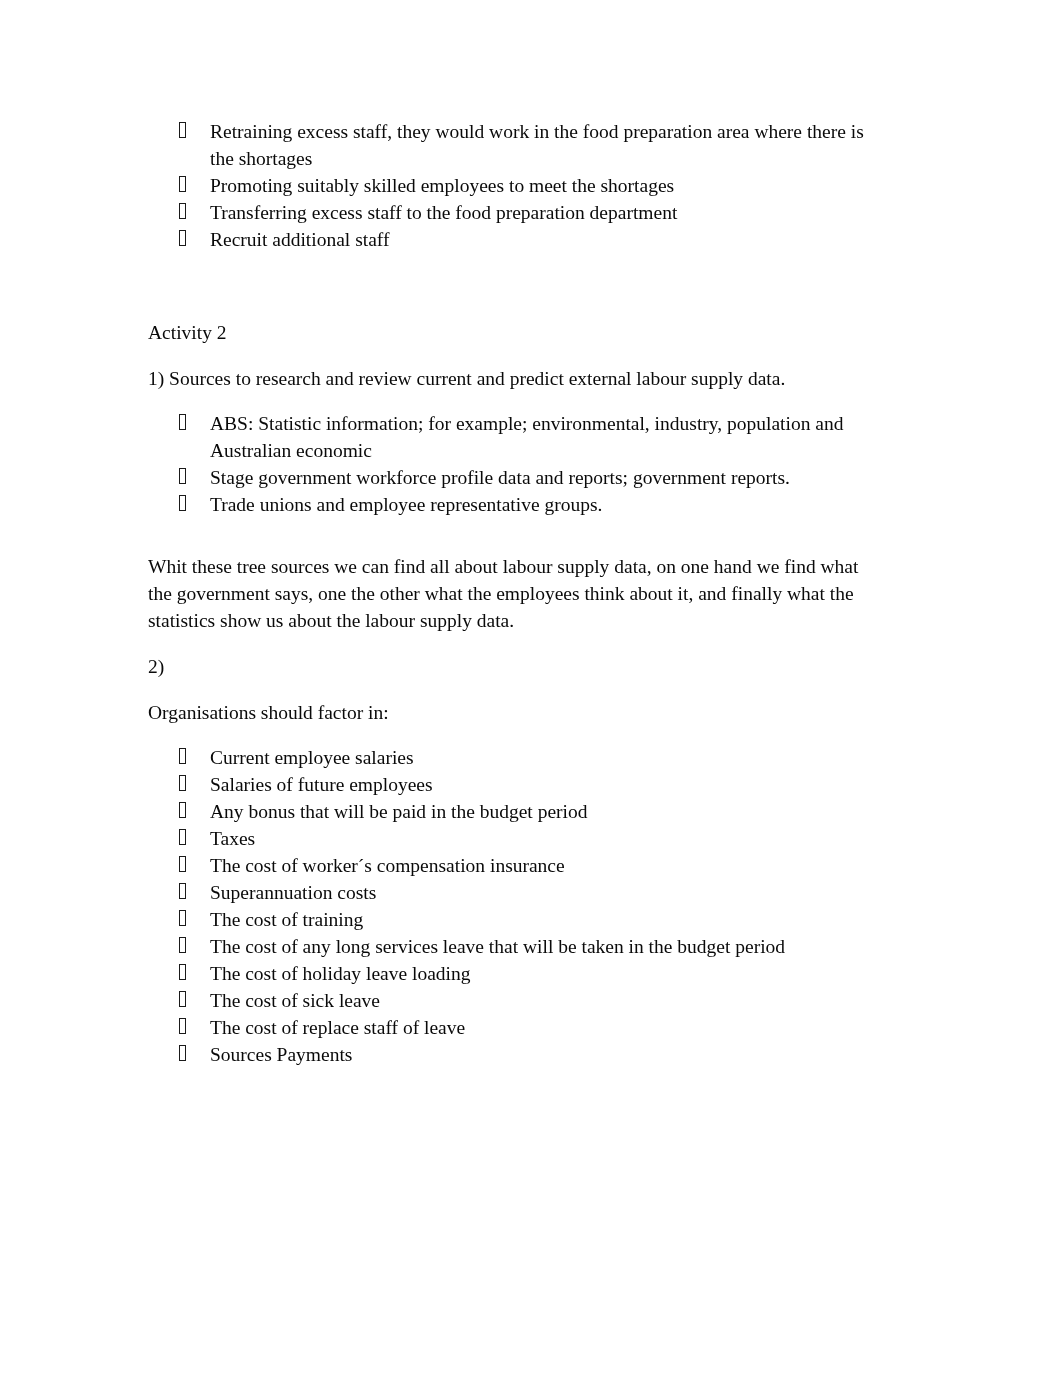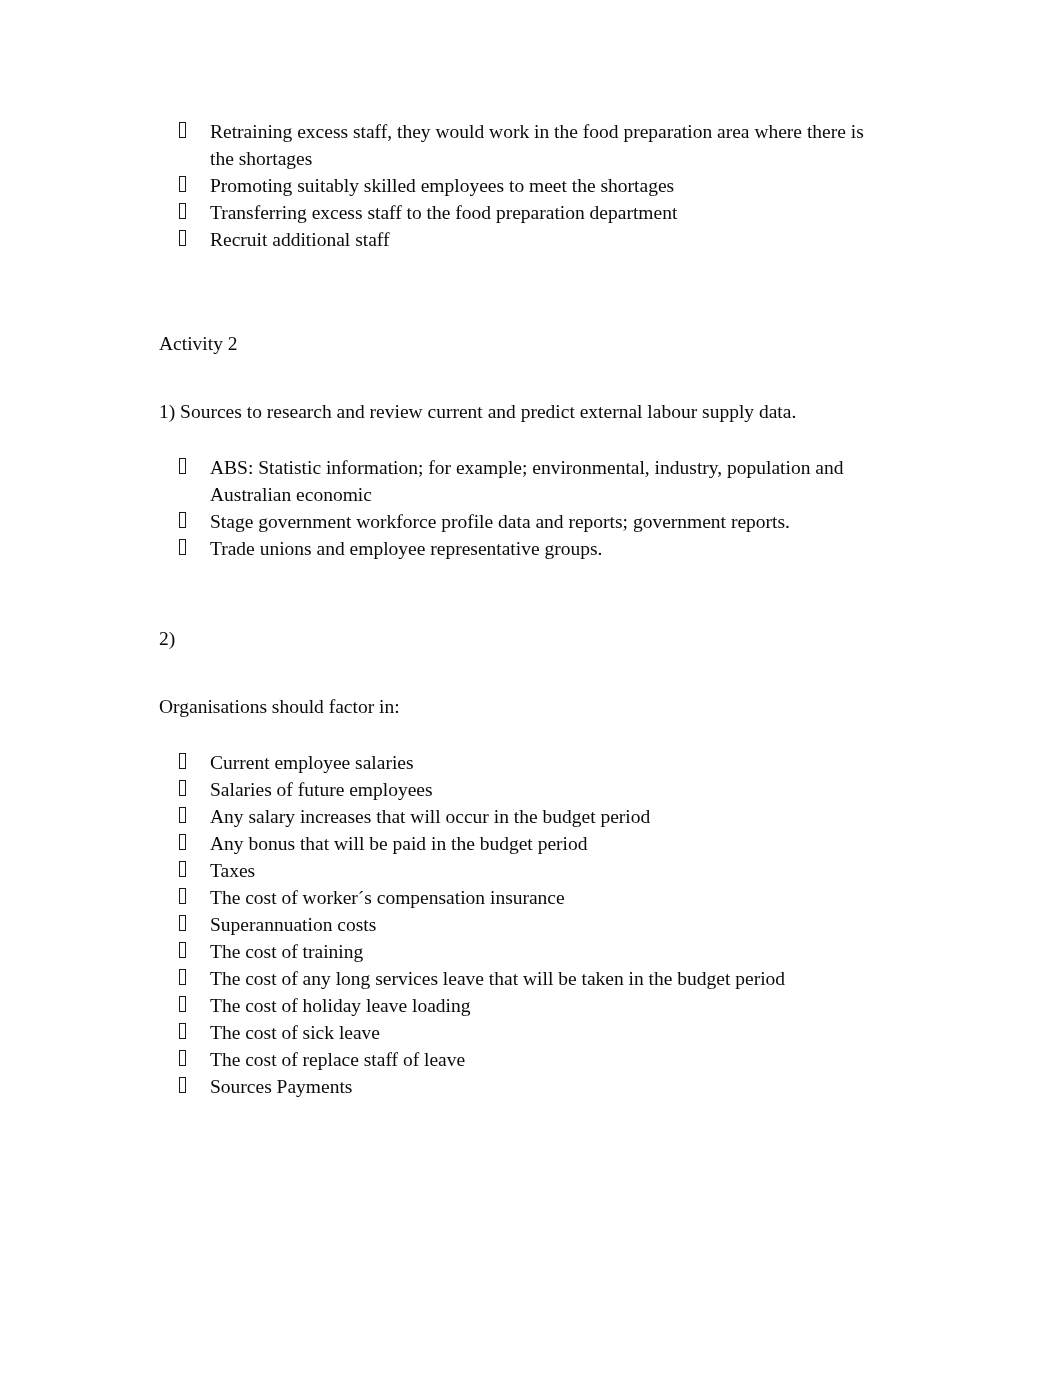--- a/index.html
+++ b/index.html
@@ -20,21 +20,21 @@
     position: absolute;
     left: 147px;
     top: 118px;
     width: 760px;
   }
 
   
   .para {
     font-size: 19.5px;
     line-height: 27px;
-    margin: 12px;
+    margin: 1px;
     padding: 0;
     text-align: left;
     width: 723px;
   }
   .spacer-sm { height: 17px; }
   .spacer-lg { height: 48px; }
 
   
   .blist {
     list-style: none;
@@ -110,20 +110,21 @@
       </li>
       <li class="bitem">
         <span class="bullet-box"></span>
         <span class="bitem-text">Trade unions and employee representative groups.</span>
       </li>
     </ul>
 
     <div class="spacer-sm"></div>
     <div class="spacer-sm"></div>
 
+    <p class="para">Whit these tree sources we can find all about labour supply data, on one hand we find what the government says, one the other what the employees think about it, and finally what the statistics show us about the labour supply data.</p>
 
     <div class="spacer-sm"></div>
 
     <p class="para">2)</p>
 
     <div class="spacer-sm"></div>
 
     <p class="para">Organisations should factor in:</p>
 
     <div class="spacer-sm"></div>
@@ -132,21 +133,20 @@
       <li class="bitem">
         <span class="bullet-box"></span>
         <span class="bitem-text">Current employee salaries</span>
       </li>
       <li class="bitem">
         <span class="bullet-box"></span>
         <span class="bitem-text">Salaries of future employees</span>
       </li>
       <li class="bitem">
         <span class="bullet-box"></span>
-        <span class="bitem-text">Any salary increases that will occur in the budget period</span>
       </li>
       <li class="bitem">
         <span class="bullet-box"></span>
         <span class="bitem-text">Any bonus that will be paid in the budget period</span>
       </li>
       <li class="bitem">
         <span class="bullet-box"></span>
         <span class="bitem-text">Taxes</span>
       </li>
       <li class="bitem">

